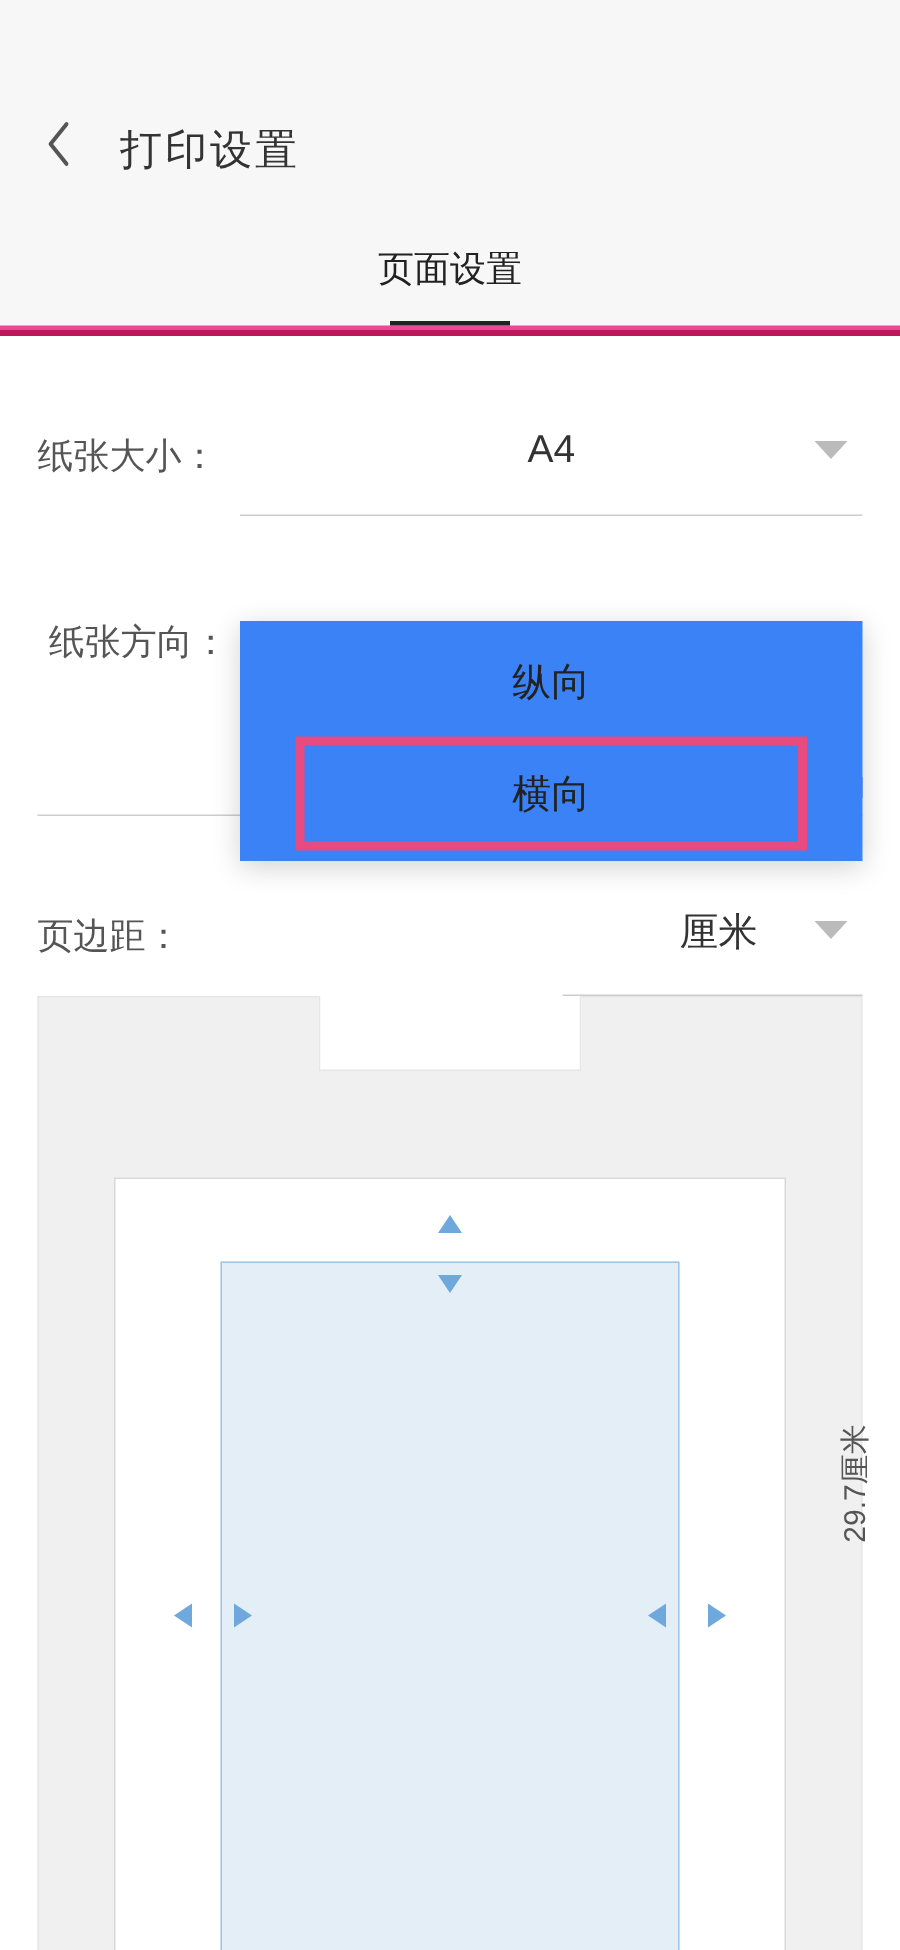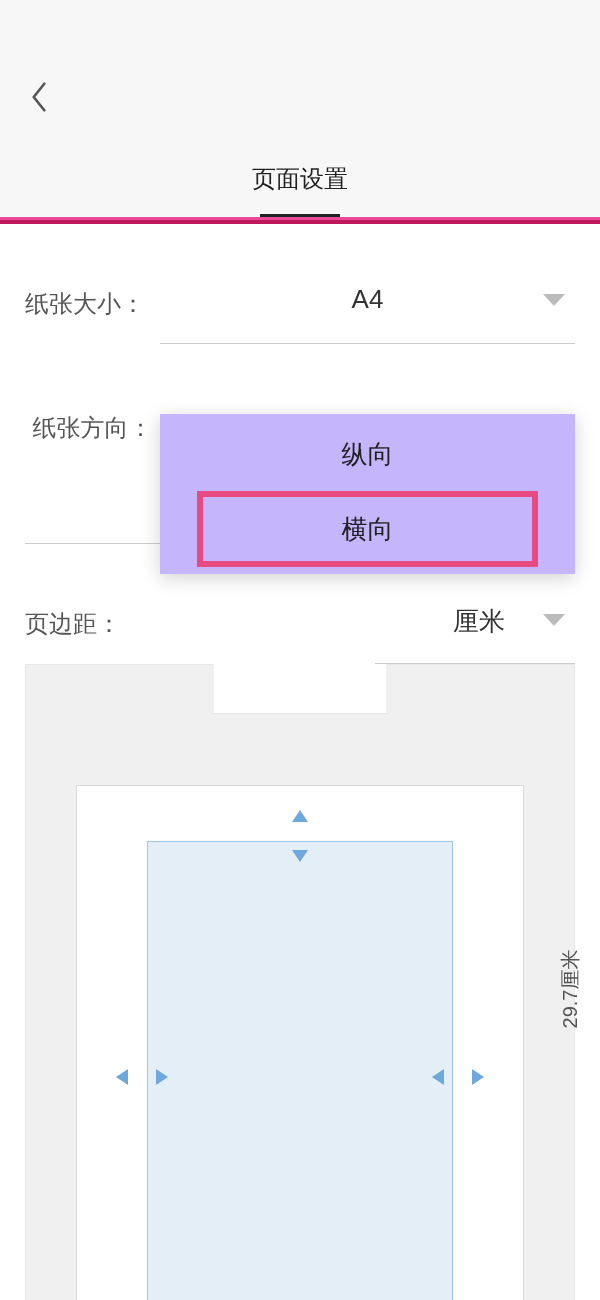--- a/index.html
+++ b/index.html
@@ -16,21 +16,21 @@
   .row { display: flex; align-items: flex-end; height: 120px; position: relative; }
   .row-label { width: 135px; font-size: 24px; color: #555; padding-bottom: 24px; }
   .row-field { flex: 1; height: 60px; border-bottom: 1px solid #ccc; display: flex; align-items: flex-start; justify-content: center; position: relative; font-size: 26px; color: #333; }
   .row-field.right { justify-content: flex-end; padding-right: 70px; }
   .row-field .caret { position: absolute; right: 10px; }
   .caret svg { width: 22px; height: 14px; }
   .underline-full { position: absolute; left: 0; right: 0; bottom: 0; height: 1px; background: #ccc; }
   .orient-ticks { position: absolute; left: 135px; right: 0; bottom: 12px; display: flex; justify-content: space-between; pointer-events:none;}
   .orient-ticks span { width:1px; height:14px; background:#4a78c8; display:block;}
   .row.margin .row-label { width: 350px; }
-  .dropdown { position: absolute; left: 135px; top: 70px; width: 415px; background: #c4b5fd; box-shadow: 0 4px 18px rgba(0,0,0,0.18); z-index: 10; padding-bottom: 10px; }
+  .dropdown { position: absolute; left: 135px; top: 70px; width: 415px; background: #3b82f6; box-shadow: 0 4px 18px rgba(0,0,0,0.18); z-index: 10; padding-bottom: 10px; }
   .dropdown-item { height: 80px; display:flex; align-items:center; justify-content:center; font-size:26px; color:#222; }
   .dropdown-item.highlight { outline: 6px solid #e84a82; outline-offset: -3px; margin: 0 40px; height:70px; }
   .preview-wrap { background:#fff; padding:0 25px 0 25px; }
   .preview-area { background:#f0f0f0; position:relative; height:650px; border:1px solid #e6e6e6; }
   .notch { position:absolute; top:-1px; left:50%; transform:translateX(-50%); width:175px; height:50px; background:#fff; border:1px solid #e6e6e6; border-top:none; }
   .paper { position:absolute; top:120px; left:50px; right:50px; bottom:0; background:#fff; border:1px solid #d8d8d8; }
   .inner { position:absolute; top:55px; left:70px; right:70px; bottom:0; background:#e3eef7; border:1px solid #9ec4e6; }
   .height-label { position:absolute; right:-36px; top:50%; transform:translateY(-50%) rotate(-90deg); transform-origin:center; font-size:20px; color:#555; white-space:nowrap; }
   .arrow { position:absolute; width:0; height:0; }
   .arrow.up { left:50%; margin-left:-8px; border-left:8px solid transparent; border-right:8px solid transparent; border-bottom:12px solid #6fa8dc; }
@@ -42,20 +42,21 @@
 <body>
 
 <div class="status-area"></div>
 
 <div class="header">
   <div class="back-chevron">
     <svg viewBox="0 0 20 34" width="18" height="30">
         <polyline points="16,2 4,17 16,32" fill="none" stroke="#555" stroke-width="3" stroke-linecap="round" stroke-linejoin="round"></polyline>
       </svg>
   </div>
+  <div class="title">打印设置</div>
 </div>
 
 <div class="tabs">
   <div class="tab active">页面设置</div>
 </div>
 
 <div class="content">
 
   <div class="row">
     <div class="row-label">纸张大小：</div>

